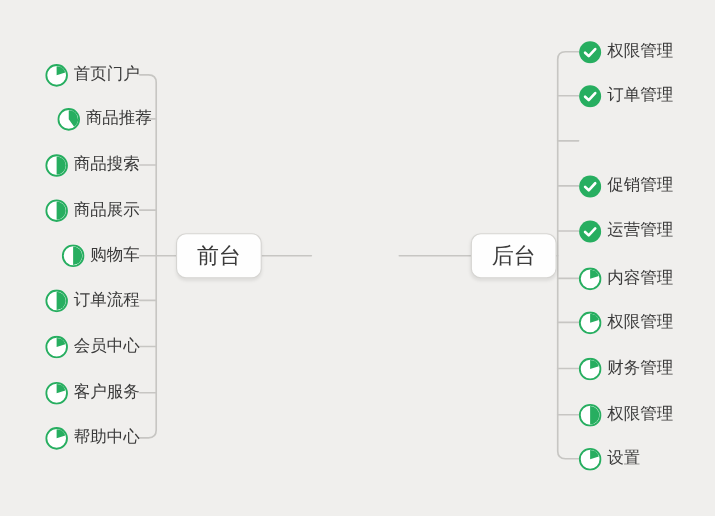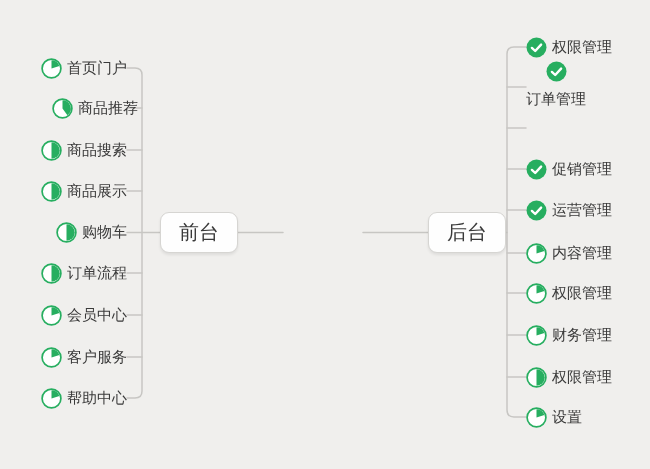--- a/index.html
+++ b/index.html
@@ -141,21 +141,21 @@
     </div>
     <div class="topic-row" style="top: 35px; left: 526px;">
       <span class="icon">
         <svg width="21" height="21" viewBox="0 0 21 21">
           <circle cx="10.5" cy="10.5" r="10" fill="#27ae60"></circle>
           <path d="M5.9 10.9 L9.2 14 L15.1 7.6" fill="none" stroke="#fff" stroke-width="2.4" stroke-linecap="round" stroke-linejoin="round"></path>
         </svg>
       </span>
       <span class="topic-label">权限管理</span>
     </div>
-    <div class="topic-row" style="top: 61px; left: 526px; flex-direction: column;">
+    <div class="topic-row" style="top: 75px; left: 526px;">
       <span class="icon">
         <svg width="21" height="21" viewBox="0 0 21 21">
           <circle cx="10.5" cy="10.5" r="10" fill="#27ae60"></circle>
           <path d="M5.9 10.9 L9.2 14 L15.1 7.6" fill="none" stroke="#fff" stroke-width="2.4" stroke-linecap="round" stroke-linejoin="round"></path>
         </svg>
       </span>
       <span class="topic-label">订单管理</span>
     </div>
     <div class="topic-row" style="top: 157px; left: 526px;">
       <span class="icon">

